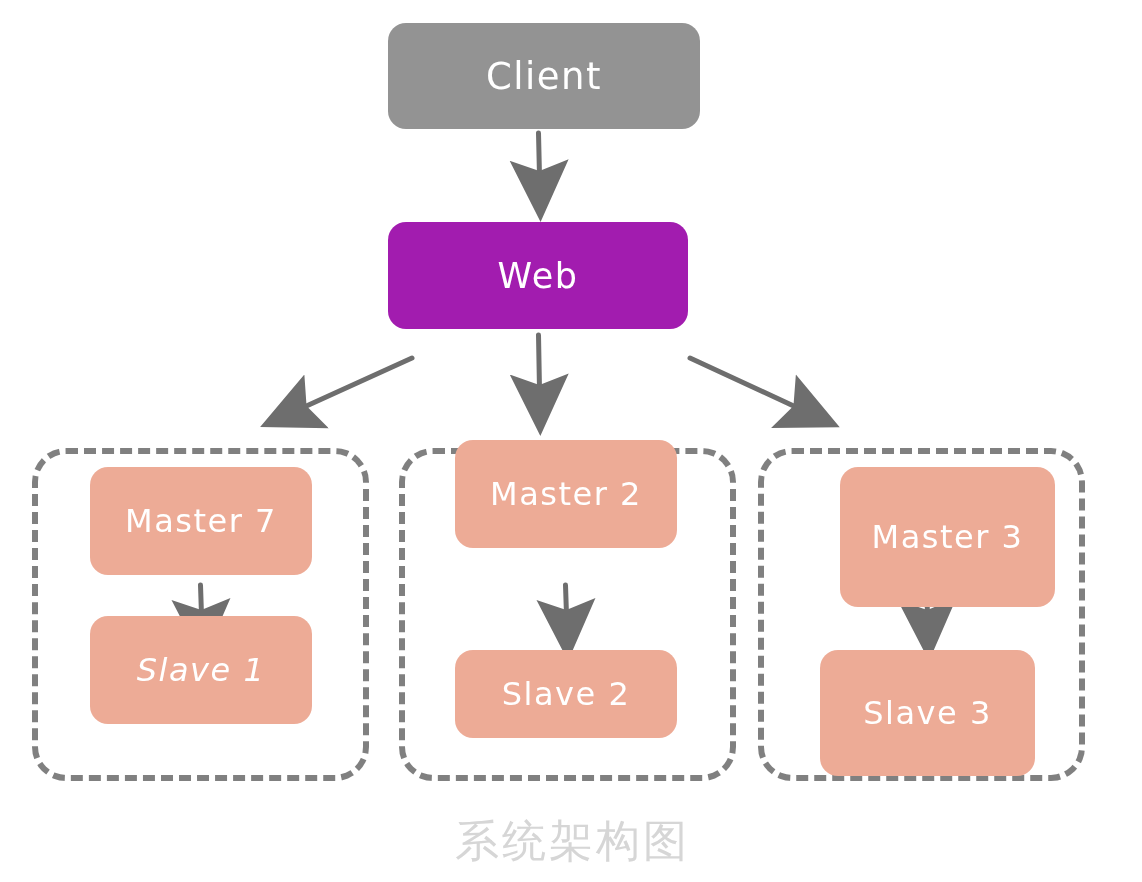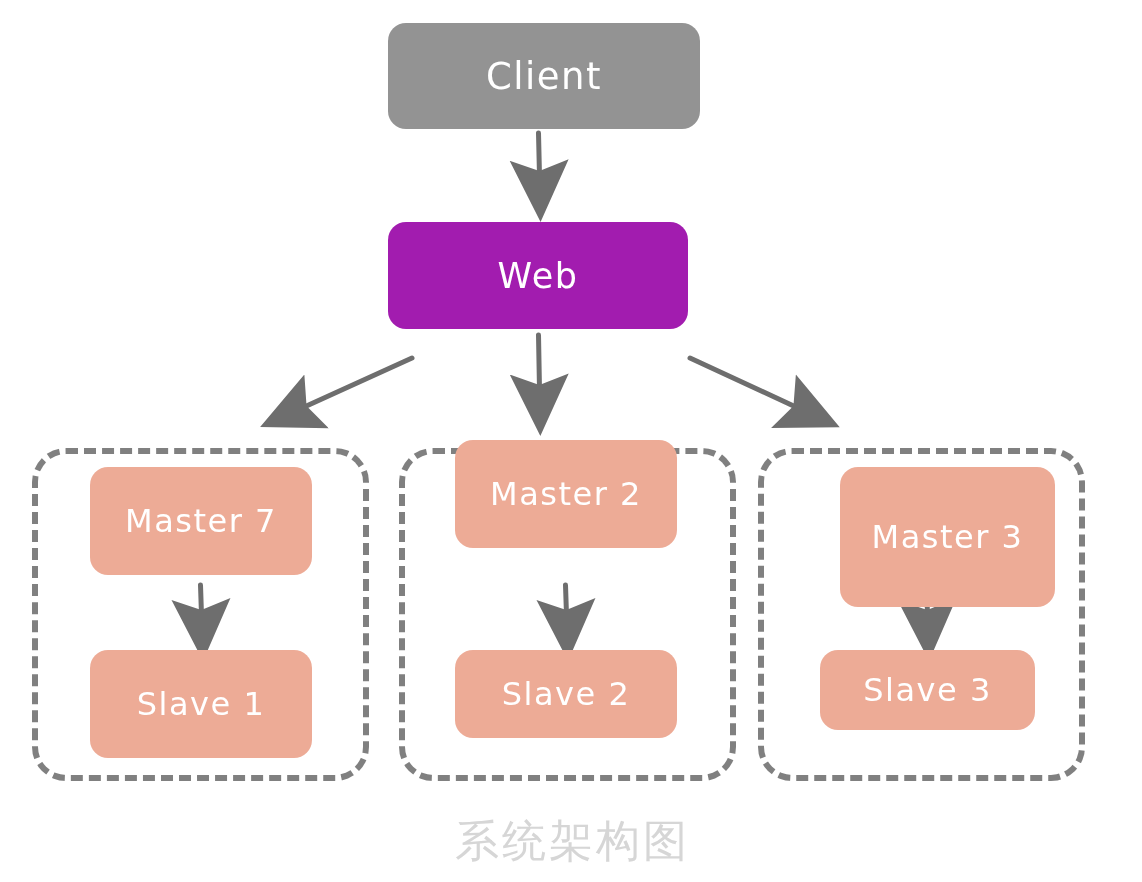--- a/index.html
+++ b/index.html
@@ -124,35 +124,35 @@
   </div>
 
   <div class="node node-service" style="left:388px; top:222px; width:300px; height:107px;">
     <span>Web</span>
   </div>
 
   <div class="group-box" style="left:32px; top:448px; width:337px; height:333px;"></div>
   <div class="node node-inner" style="left:90px; top:467px; width:222px; height:108px;">
     <span>Master 7</span>
   </div>
-  <div class="node node-inner" style="left:90px; top:650px; width:222px; height:108px;">
+  <div class="node node-inner" style="left:90px; top:616px; width:222px; height:108px;font-style:italic;">
     <span>Slave 1</span>
   </div>
 
   <div class="group-box" style="left:399px; top:448px; width:337px; height:333px;"></div>
   <div class="node node-inner" style="left:455px; top:440px; width:222px; height:108px;">
     <span>Master 2</span>
   </div>
   <div class="node node-inner" style="left:455px; top:650px; width:222px; height:88px;">
     <span>Slave 2</span>
   </div>
 
   <div class="group-box" style="left:758px; top:448px; width:327px; height:333px;"></div>
   <div class="node node-inner" style="left:840px; top:467px; width:215px; height:140px;">
     <span>Master 3</span>
   </div>
-  <div class="node node-inner" style="left:820px; top:650px; width:215px; height:80px;">
+  <div class="node node-inner" style="left:820px; top:650px; width:215px; height:126px;">
     <span>Slave 3</span>
   </div>
 
   <div class="caption" style="left:455px; top:812px;">系统架构图</div>
 
 </div>
 
 </body></html>

